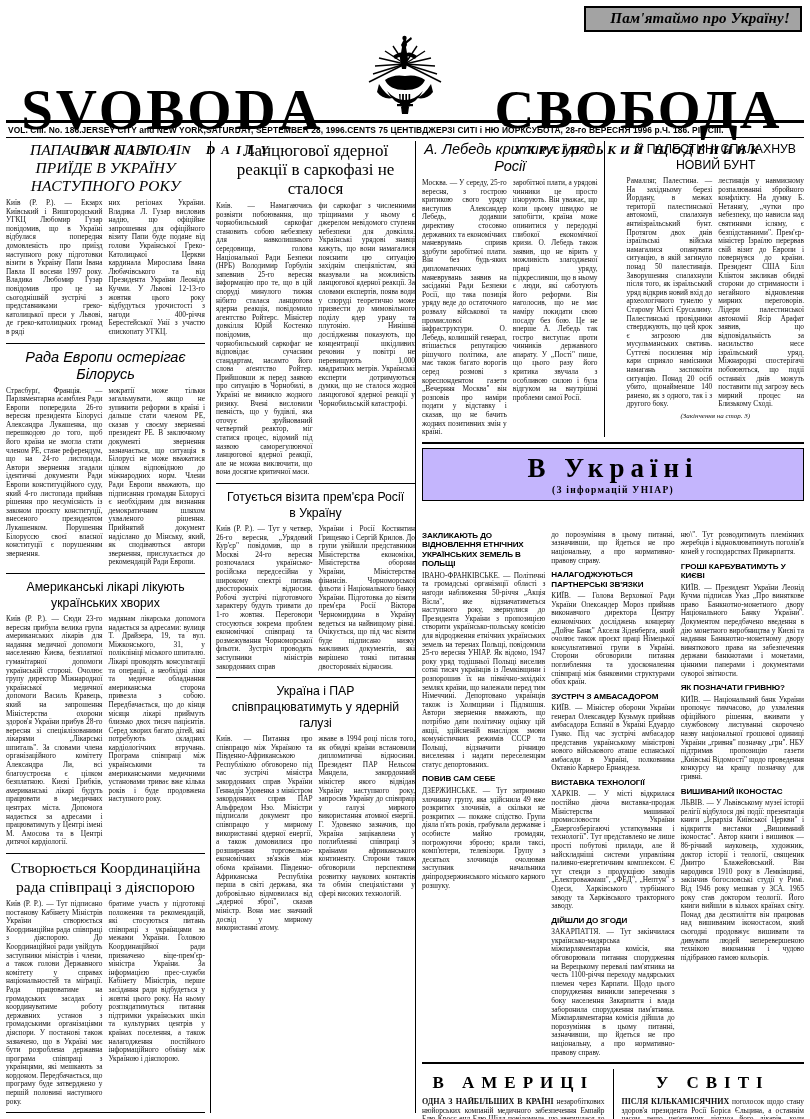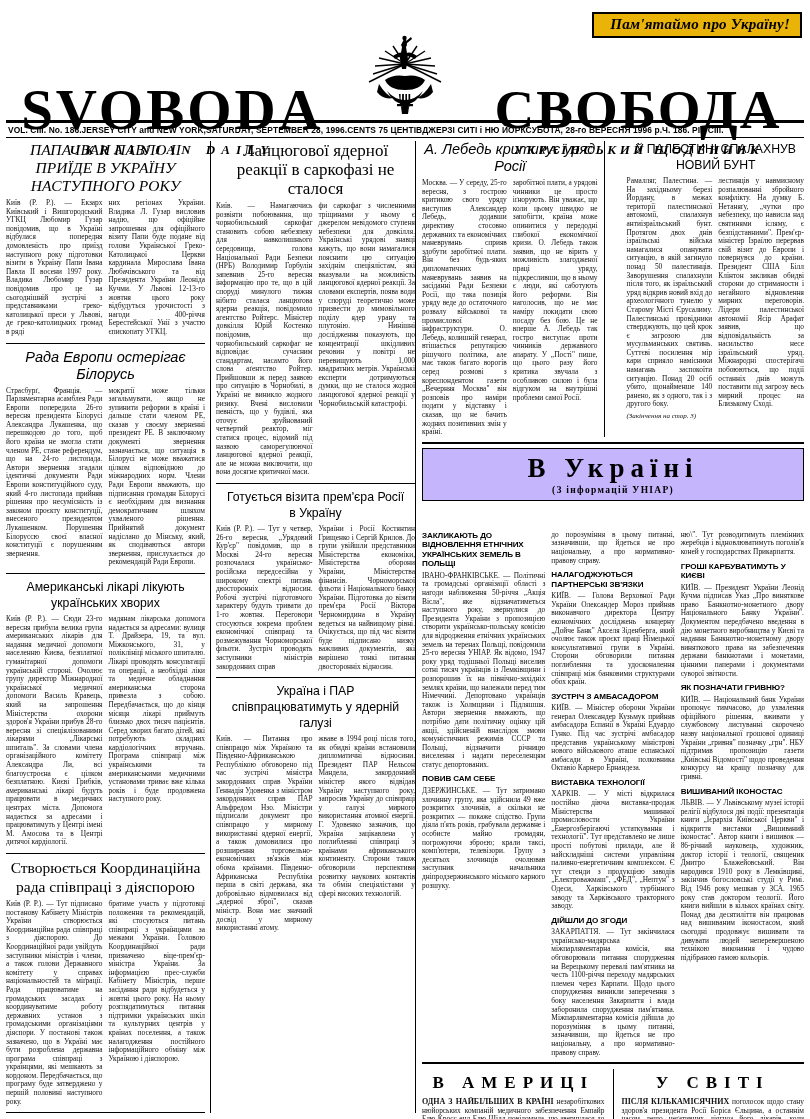--- a/index.html
+++ b/index.html
@@ -12,27 +12,27 @@
     font-family: "Liberation Serif", "DejaVu Serif", serif;
     color: #000;
     overflow: hidden;
     position: relative;
   }
   .page { width: 810px; height: 1119px; padding: 4px 6px 2px 6px; position: relative; }
 
   
   .banner-row { height: 30px; position: relative; }
   .remember-box {
-    position: absolute; right: 2px; top: 8px;
+    position: absolute; right: 2px; top: 2px;
     border: 2px solid #000;
-    padding: 2px 10px 3px 16px;
+    padding: 2px 10px 3px 24px;
     font-style: italic; font-weight: bold;
     font-size: 15px; letter-spacing: .2px;
     font-family: "Liberation Serif", serif;
-    background: #eab308;
+    background: #a3a3a3;
   }
 
   
   .masthead {
     position: relative;
     height: 84px;
     display: flex; align-items: flex-start; justify-content: space-between;
     margin-top: -2px;
   }
   .mast-side { width: 332px; text-align: center; padding-top: 2px;}
@@ -111,21 +111,21 @@
   .body2 { display: flex; gap: 6px; }
   .body2 > div { flex: 1; }
   .bodytext {
     font-family: "Liberation Serif", "DejaVu Serif", serif;
     font-size: 7.4px; line-height: 8.6px;
     text-align: justify;
     hyphens: auto;
     -webkit-hyphens: auto;
     color: #111;
   }
-  .jump { text-align: left; font-style: italic; font-size: 7px; margin-top:3px;}
+  .jump { text-align: center; font-style: italic; font-size: 7px; margin-top:3px;}
 
   
   .ukr-banner {
     border: 1.4px solid #000;
     margin: 4px 0 4px 0;
     padding: 5px 0 5px 0;
     text-align: center;
     background: #c4b5fd;
   }
   .ukr-banner .t {

